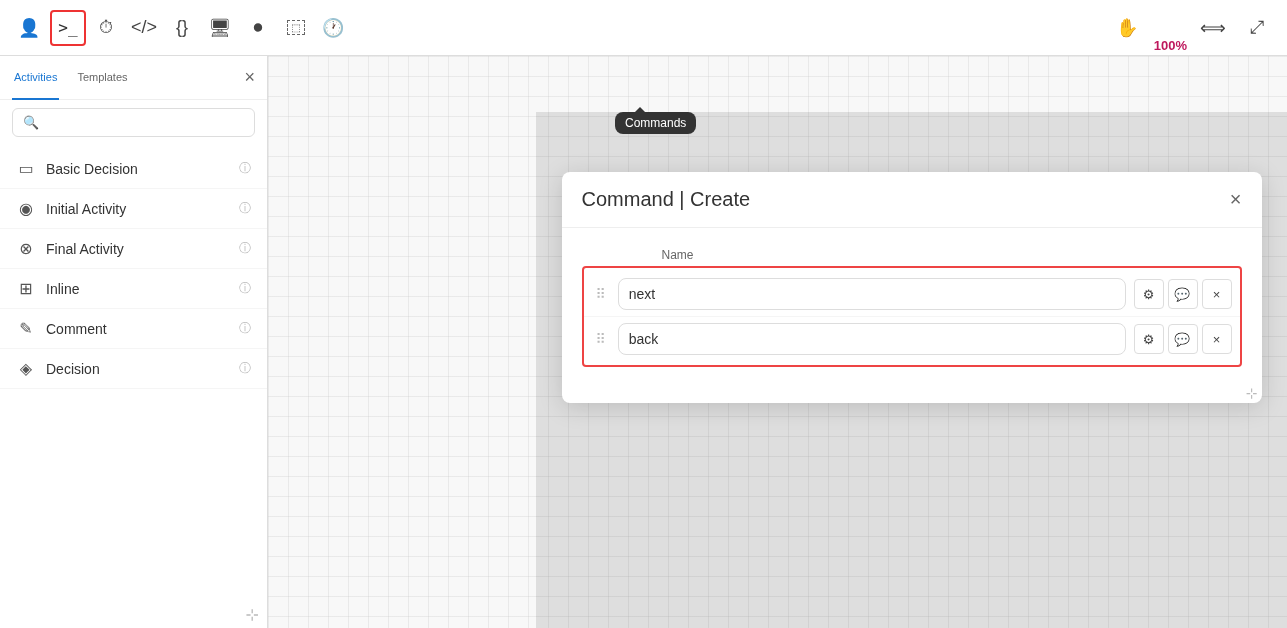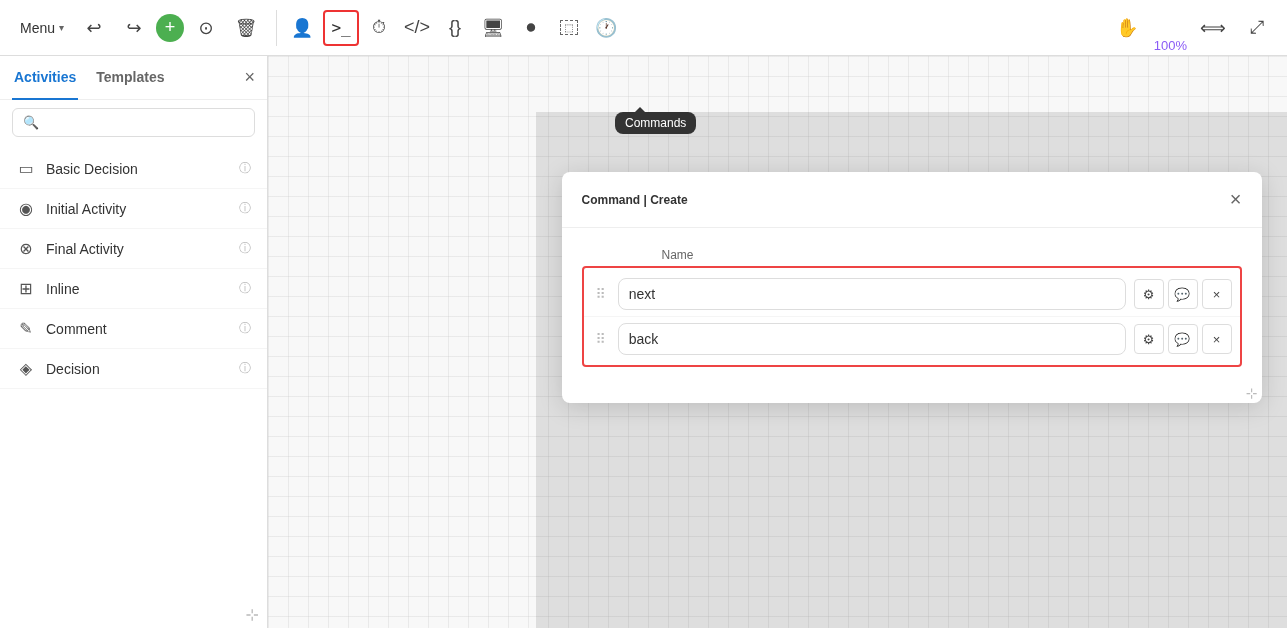--- a/index.html
+++ b/index.html
@@ -25,35 +25,35 @@
       width: 36px; height: 36px; border-radius: 6px; border: none;
       background: none; cursor: pointer; font-size: 18px; color: #444;
     }
     .icon-btn.active { background: #fff; border: 2px solid #e44; color: #333; }
 
     .add-btn {
       width: 28px; height: 28px; border-radius: 50%; background: #4caf50; color: #fff;
       border: none; cursor: pointer; font-size: 18px; display: flex; align-items: center; justify-content: center;
     }
 
-    .zoom-display { color: #8b5cf6; font-weight: 400; font-size: 13px; margin-top: 36px; }
+    .zoom-display { color: #be185d; font-weight: 700; font-size: 13px; margin-top: 36px; }
 
     
     .sidebar {
       width: 268px; background: #fff; border-right: 1px solid #ddd;
       display: flex; flex-direction: column; height: calc(100% - 56px);
       position: absolute; top: 56px; left: 0;
     }
     .sidebar-tabs {
       display: flex; align-items: center; padding: 0 12px; border-bottom: 1px solid #eee;
       gap: 16px; height: 44px;
     }
     .sidebar-tab {
-      font-size: 14px; color: #666; cursor: pointer; padding: 0 2px;
-      border-bottom: 2px solid transparent; height: 44px; display: flex; align-items: center; font-weight: bold;
+      font-size: 11px; color: #666; cursor: pointer; padding: 0 2px;
+      border-bottom: 2px solid transparent; height: 44px; display: flex; align-items: center;
     }
     .sidebar-tab.active { color: #1976d2; border-bottom-color: #1976d2; }
     .sidebar-close { margin-left: auto; background: none; border: none; cursor: pointer; font-size: 18px; color: #666; }
 
     .sidebar-search {
       margin: 8px 12px; padding: 6px 10px; border: 1px solid #ddd; border-radius: 6px;
       font-size: 13px; color: #999; display: flex; align-items: center; gap: 6px;
     }
     .sidebar-search input { border: none; outline: none; font-size: 13px; color: #333; width: 100%; background: none; }
     .sidebar-search input::placeholder { color: #bbb; }
@@ -101,21 +101,21 @@
     }
     .modal {
       background: #fff; border-radius: 8px; box-shadow: 0 4px 24px rgba(0,0,0,0.15);
       width: 700px; max-width: 95%;
       display: flex; flex-direction: column;
     }
     .modal-header {
       display: flex; align-items: center; justify-content: space-between;
       padding: 16px 20px; border-bottom: 1px solid #eee;
     }
-    .modal-title { font-size: 12px; font-weight: 700; color: #333; }
+    .modal-title { font-size: 20px; font-weight: 400; color: #333; }
     .modal-close { background: none; border: none; font-size: 20px; cursor: pointer; color: #666; }
 
     .modal-body { padding: 16px 20px; flex: 1; }
 
     .command-table-header {
       display: flex; align-items: center; padding: 4px 8px 4px 36px;
     }
     .command-table-header .col-name { font-size: 12px; color: #666; margin-left: 44px; }
 
     .command-rows-container {
@@ -150,41 +150,20 @@
       padding: 8px 20px; background: #fff; color: #333; border: 1px solid #ddd;
       border-radius: 6px; font-size: 14px; cursor: pointer;
     }
 
     .modal-resize { display: flex; justify-content: flex-end; padding: 2px 4px; }
   </style>
 </head>
 <body>
 
 <div class="toolbar">
-  <div class="toolbar-left">
-    <button class="menu-btn">
-      <span>Menu</span>
-      <span class="chevron">▾</span>
-    </button>
-    <button class="icon-btn">
-      <span>↩</span>
-    </button>
-    <button class="icon-btn">
-      <span>↪</span>
-    </button>
-    <button class="add-btn">
-      <span>+</span>
-    </button>
-    <button class="icon-btn">
-      <span>⊙</span>
-    </button>
-    <button class="icon-btn">
-      <span>🗑</span>
-    </button>
-  </div>
 
   <div class="toolbar-center">
     <button class="icon-btn">
       <span>👤</span>
     </button>
     <button class="icon-btn active" style="border: 2px solid #e33; border-radius:4px;">
       <span style="font-size:16px; font-family:monospace;">&gt;_</span>
     </button>
     <button class="icon-btn">
       <span>⏱</span>

